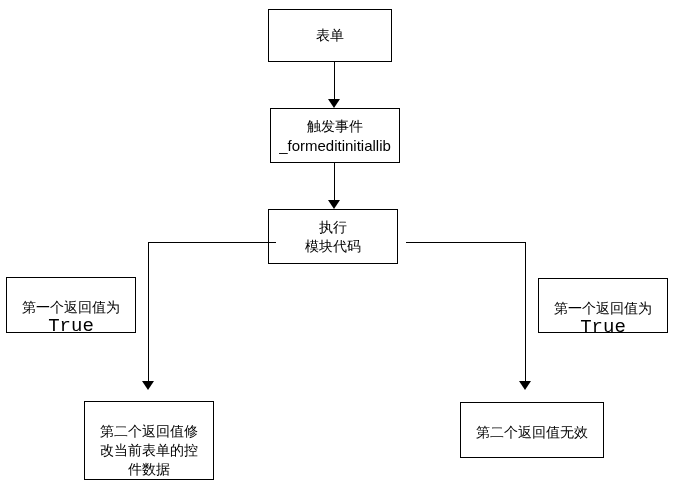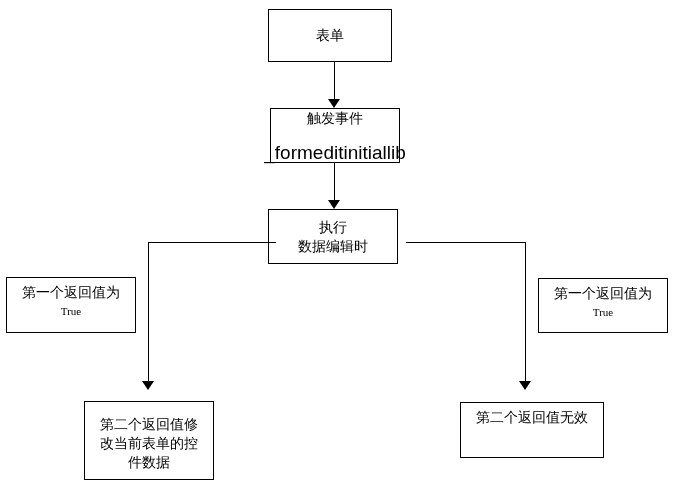--- a/index.html
+++ b/index.html
@@ -17,27 +17,27 @@
     border:1px solid #000000;
     background:#ffffff;
     display:flex;
     flex-direction:column;
     align-items:center;
     text-align:center;
     font-size:14px;
     line-height:19px;
   }
   .v-center{justify-content:center;}
-  .v-top{justify-content:flex-start;padding-top:5px;}
+  .v-top{justify-content:flex-start;padding-top:20px;}
   .wrap{padding-left:13px;padding-right:13px;}
-  .latin-serif{font-family:Liberation Serif, serif;font-size:11px;}
-  .latin-sans{font-family:"Liberation Sans", sans-serif;font-size:19px;}
+  .latin-serif{font-family:Liberation Mono, monospace;font-size:19px;}
+  .latin-sans{font-family:"Liberation Sans", sans-serif;font-size:15px;}
 
   .n-form   {left:268px;top:9px;  width:124px;height:53px;}
-  .n-event  {left:270px;top:108px;width:130px;height:55px;justify-content:space-between;}
+  .n-event  {left:270px;top:108px;width:130px;height:55px;}
   .n-exec   {left:268px;top:209px;width:130px;height:55px;}
   .n-true   {left:6px;  top:277px;width:130px;height:56px;}
   .n-false  {left:538px;top:278px;width:130px;height:55px;}
   .n-modify {left:84px; top:401px;width:130px;height:79px;justify-content:center;}
   .n-invalid{left:460px;top:402px;width:144px;height:56px;}
 
   .vline{position:absolute;width:1px;background:#000000;}
   .hline{position:absolute;height:1px;background:#000000;}
   .arrow-down{
     position:absolute;width:0;height:0;
@@ -65,21 +65,21 @@
     <div>表单</div>
   </div>
 
   <div class="node n-event v-center">
     <div>触发事件</div>
     <div class="latin-sans">_formeditinitiallib</div>
   </div>
 
   <div class="node n-exec v-center">
     <div>执行</div>
-    <div>数据编辑时</div>
+    <div>模块代码</div>
   </div>
 
   <div class="node n-true v-top">
     <div>第一个返回值为</div>
     <div class="latin-serif">True</div>
   </div>
 
   <div class="node n-false v-top">
     <div>第一个返回值为</div>
     <div class="latin-serif">True</div>

